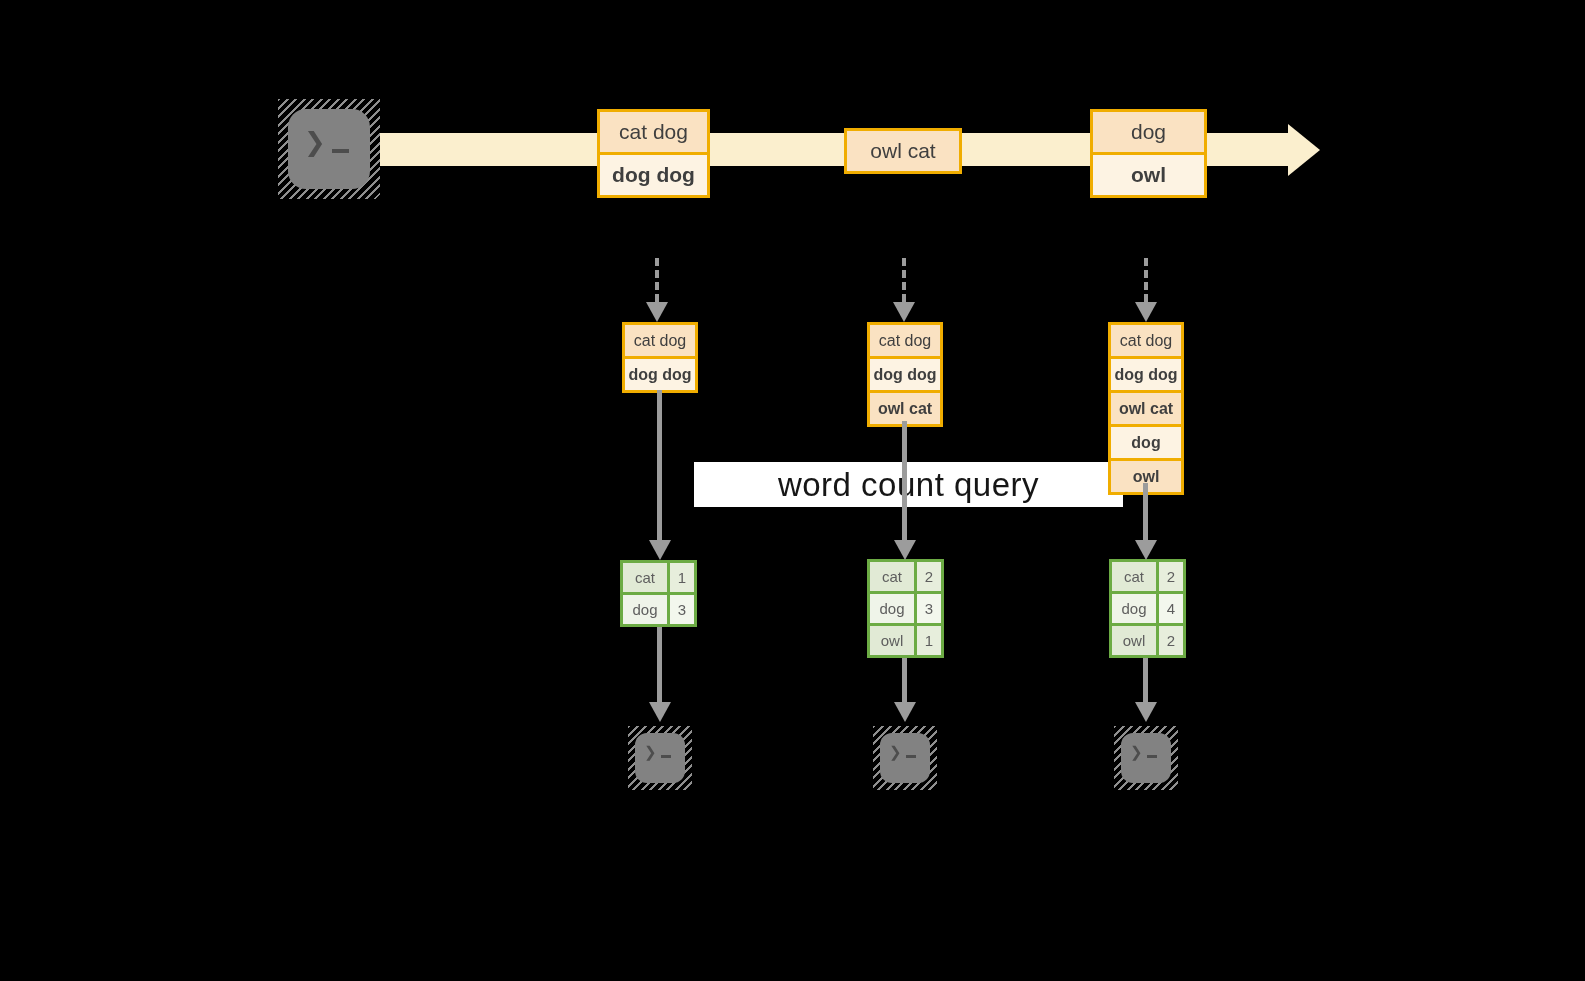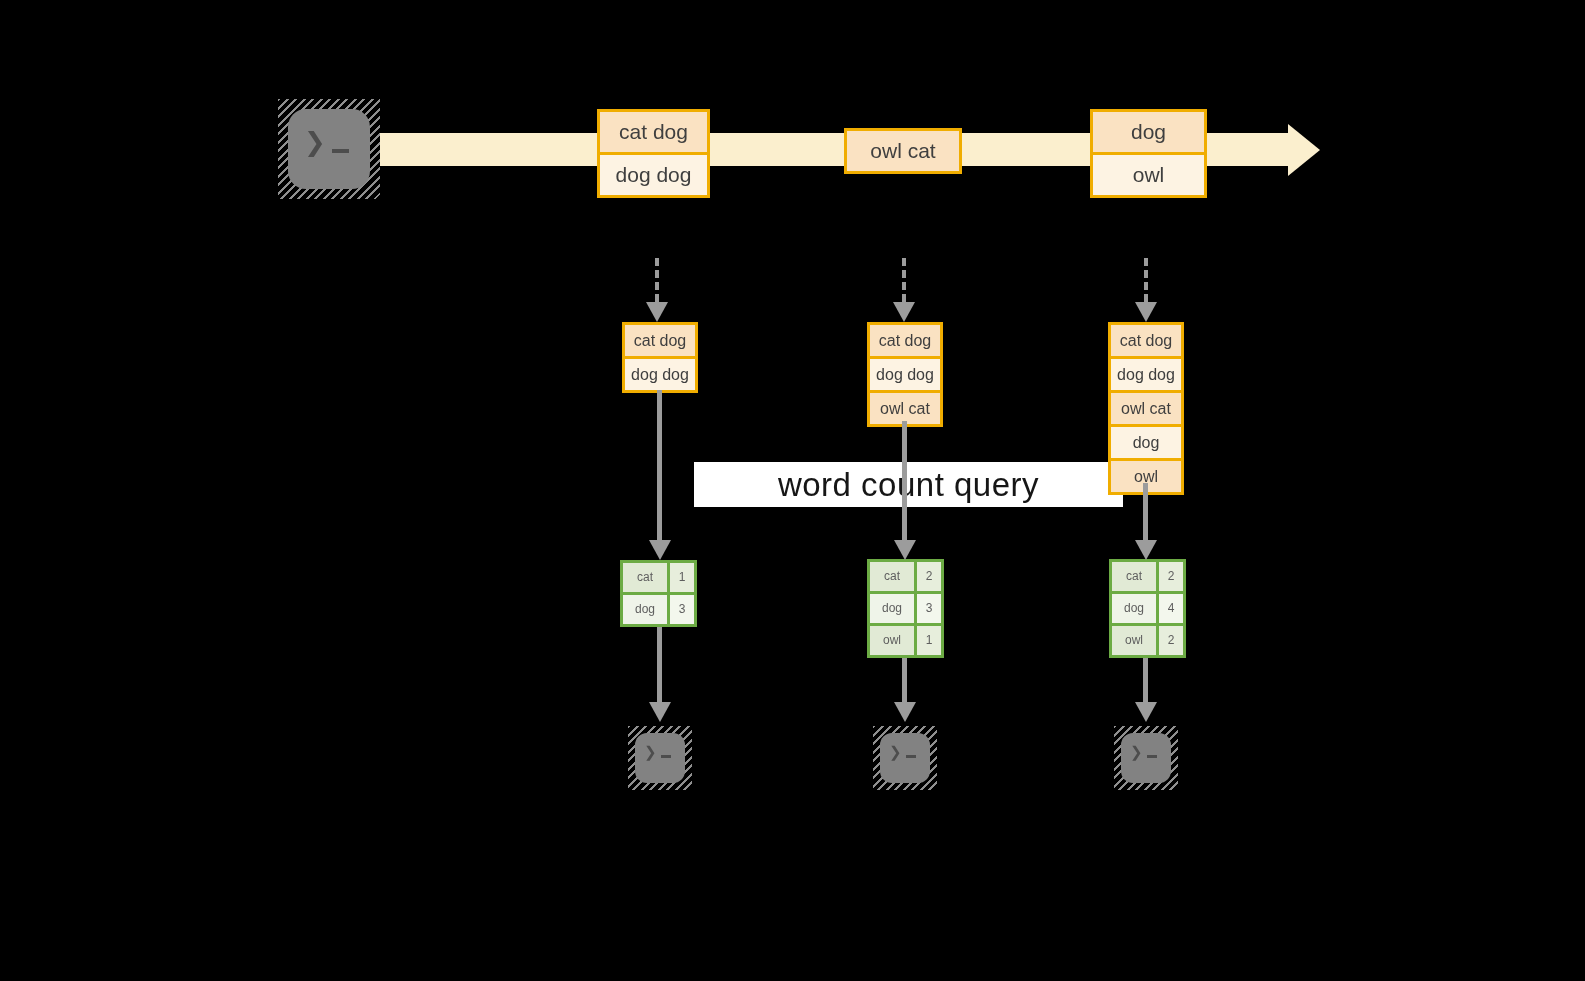--- a/index.html
+++ b/index.html
@@ -30,21 +30,21 @@
   .chev{color:#4d4d4d;font-weight:bold;line-height:1;}
   .terminal.lg .chev{font-size:26px;}
   .terminal.sm .chev{font-size:15px;}
   .uscore{background:#4d4d4d;display:inline-block;}
   .terminal.lg .uscore{width:17px;height:4px;margin:20px 0 0 6px;}
   .terminal.sm .uscore{width:10px;height:3px;margin:11px 0 0 4px;}
 
   
   .event{position:absolute;border:3px solid var(--event-border);z-index:2;}
   .ev-row{color:var(--text-dark);text-align:center;}
-  .ev-row + .ev-row{border-top:3px solid var(--event-border);}
+  .ev-row + .ev-row{border-top:3px solid var(--event-border);font-weight:bold;}
   .event.big .ev-row{height:40px;line-height:40px;font-size:21px;}
   .event.stack .ev-row{height:31px;line-height:31px;font-size:16px;}
   .fill-a{background:var(--event-fill-a);}
   .fill-b{background:var(--event-fill-b);}
 
   
   .dash-line{position:absolute;width:0;border-left:4px dashed var(--arrow-gray);z-index:3;}
   .arrow-line{position:absolute;width:5px;background:var(--arrow-gray);z-index:3;}
   .tri-down{position:absolute;width:0;height:0;z-index:3;
     border-left:11px solid transparent;border-right:11px solid transparent;
@@ -52,21 +52,21 @@
 
   
   .banner{position:absolute;left:694px;top:462px;width:429px;height:45px;background:#ffffff;
     z-index:1;display:flex;align-items:center;justify-content:center;}
   .banner span{font-size:33px;font-weight:300;color:#161616;letter-spacing:.5px;}
 
   
   .ctable{position:absolute;border:3px solid var(--table-border);z-index:2;}
   .t-row{display:flex;}
   .t-row + .t-row{border-top:3px solid var(--table-border);}
-  .t-label,.t-val{height:29px;line-height:29px;font-size:12px;color:var(--table-text);
+  .t-label,.t-val{height:29px;line-height:29px;font-size:15px;color:var(--table-text);
     text-align:center;}
   .t-label{width:44px;border-right:3px solid var(--table-border);}
   .t-val{width:24px;}
   .t-row.alt-a .t-label{background:var(--table-fill-a);}
   .t-row.alt-a .t-val{background:#E7EEDC;}
   .t-row.alt-b .t-label{background:var(--table-fill-b);}
   .t-row.alt-b .t-val{background:#F3F7ED;}
 </style>
 </head>
 <body>

